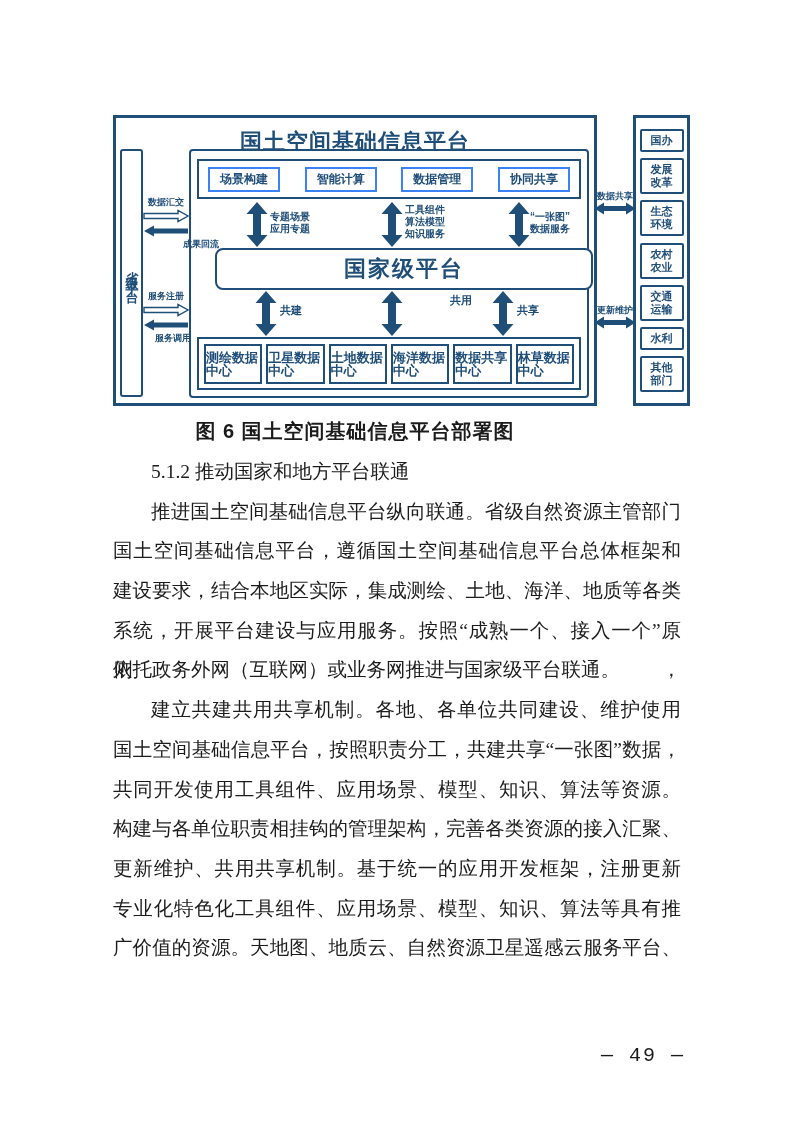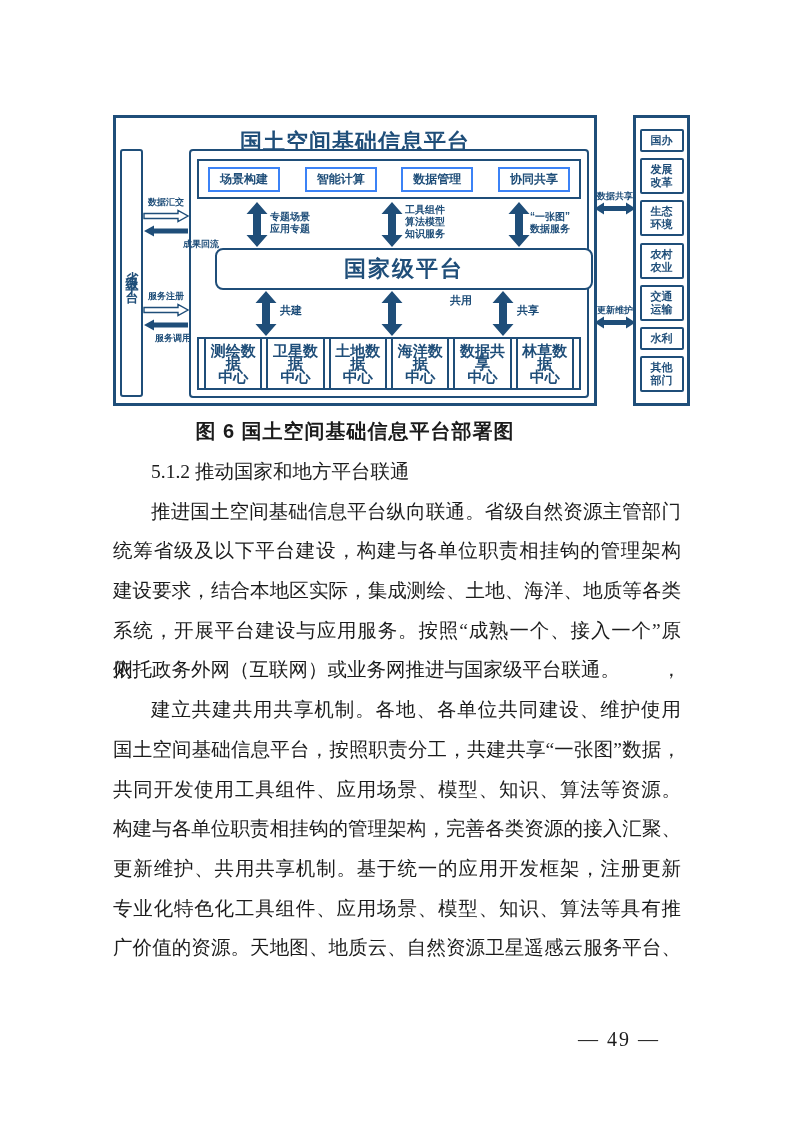--- a/index.html
+++ b/index.html
@@ -18,43 +18,43 @@
             padding:2px 10px;background:#fff;white-space:nowrap;}
   .nat-box{border:2px solid #1F4E79;border-radius:8px;display:flex;align-items:center;
            justify-content:center;color:#1F4E79;font-weight:bold;font-size:22px;
            letter-spacing:2px;box-sizing:border-box;background:#fff;}
   .sm-label{color:#1F4E79;font-weight:bold;font-size:10px;line-height:12px;
             white-space:pre-line;text-align:center;}
   .tiny-label{color:#1F4E79;font-weight:bold;font-size:9px;line-height:10px;
               white-space:nowrap;text-align:center;}
   .share-label{color:#1F4E79;font-weight:bold;font-size:11px;}
   .dc-row{display:flex;align-items:center;justify-content:space-between;padding:0 5px;gap:4px;}
-  .dc-box{border:2px solid #1F4E79;color:#1F4E79;font-weight:bold;font-size:15px;
-          line-height:13px;text-align:center;white-space:pre-line;flex:1;
+  .dc-box{border:2px solid #1F4E79;color:#1F4E79;font-weight:bold;font-size:13px;
+          line-height:13px;white-space:pre-line;flex:1;
           padding:5px 0;background:#fff;}
   .dept-col{display:flex;flex-direction:column;align-items:center;justify-content:space-evenly;
             padding:5px 0;}
   .dept-box{width:44px;border:2px solid #1F4E79;border-radius:2px;color:#1F4E79;
             font-weight:bold;font-size:11px;line-height:13px;text-align:center;
             white-space:pre-line;padding:3px 0;box-sizing:border-box;background:#fff;}
   .varrow path{fill:#1F4E79;}
   .harrow-hollow path{fill:#ffffff;stroke:#1F4E79;stroke-width:1.4;}
   .harrow-solid path{fill:#1F4E79;}
   .dblarrow path{fill:#1F4E79;}
   
   .caption{color:#1b1b1b;font-weight:bold;font-size:20px;text-align:center;
            font-family:"Liberation Sans",sans-serif;letter-spacing:1px;}
   .bodytext{font-family:"Liberation Serif",serif;color:#1c1c1c;font-size:19.5px;}
   .bodyline{height:39.7px;line-height:39.7px;width:568px;}
   .bl-heading{text-align:left;padding-left:38px;box-sizing:border-box;}
   .bl-indent{text-indent:38px;text-align:justify;text-align-last:justify;}
   .bl-justify{text-align:justify;text-align-last:justify;}
   .bl-plain{text-align:left;}
-  .pagenum{font-family:Liberation Serif, serif;color:#1b1b1b;font-size:20px;
-           text-align:left;letter-spacing:2px;}
+  .pagenum{font-family:Liberation Mono, monospace;color:#1b1b1b;font-size:20px;
+           text-align:center;letter-spacing:2px;margin-top:16px;}
 </style>
 </head>
 <body>
 
 <div class="page">
 
   <div class="abs dg-box" style="left:113px;top:115px;width:484px;height:291px;">
     <div class="fig-title" style="margin-top:9px;">国土空间基础信息平台</div>
   </div>
 
@@ -162,21 +162,21 @@
     <div class="dept-box">水利</div>
     <div class="dept-box">其他
 部门</div>
   </div>
 
   <div class="abs caption" style="left:113px;top:418px;width:484px;">图 6 国土空间基础信息平台部署图</div>
 
   <div class="abs bodytext" style="left:113px;top:452px;width:568px;">
     <div class="bodyline bl-heading">5.1.2 推动国家和地方平台联通</div>
     <div class="bodyline bl-indent">推进国土空间基础信息平台纵向联通。省级自然资源主管部门</div>
-    <div class="bodyline bl-justify">统筹省级及以下平台建设，构建与各单位职责相挂钩的管理架构</div>
+    <div class="bodyline bl-justify">国土空间基础信息平台，遵循国土空间基础信息平台总体框架和</div>
     <div class="bodyline bl-justify">建设要求，结合本地区实际，集成测绘、土地、海洋、地质等各类</div>
     <div class="bodyline bl-justify">系统，开展平台建设与应用服务。按照“成熟一个、接入一个”原则，</div>
     <div class="bodyline bl-plain">依托政务外网（互联网）或业务网推进与国家级平台联通。</div>
     <div class="bodyline bl-indent">建立共建共用共享机制。各地、各单位共同建设、维护使用</div>
     <div class="bodyline bl-justify">国土空间基础信息平台，按照职责分工，共建共享“一张图”数据，</div>
     <div class="bodyline bl-justify">共同开发使用工具组件、应用场景、模型、知识、算法等资源。</div>
     <div class="bodyline bl-justify">构建与各单位职责相挂钩的管理架构，完善各类资源的接入汇聚、</div>
     <div class="bodyline bl-justify">更新维护、共用共享机制。基于统一的应用开发框架，注册更新</div>
     <div class="bodyline bl-justify">专业化特色化工具组件、应用场景、模型、知识、算法等具有推</div>
     <div class="bodyline bl-justify">广价值的资源。天地图、地质云、自然资源卫星遥感云服务平台、</div>

